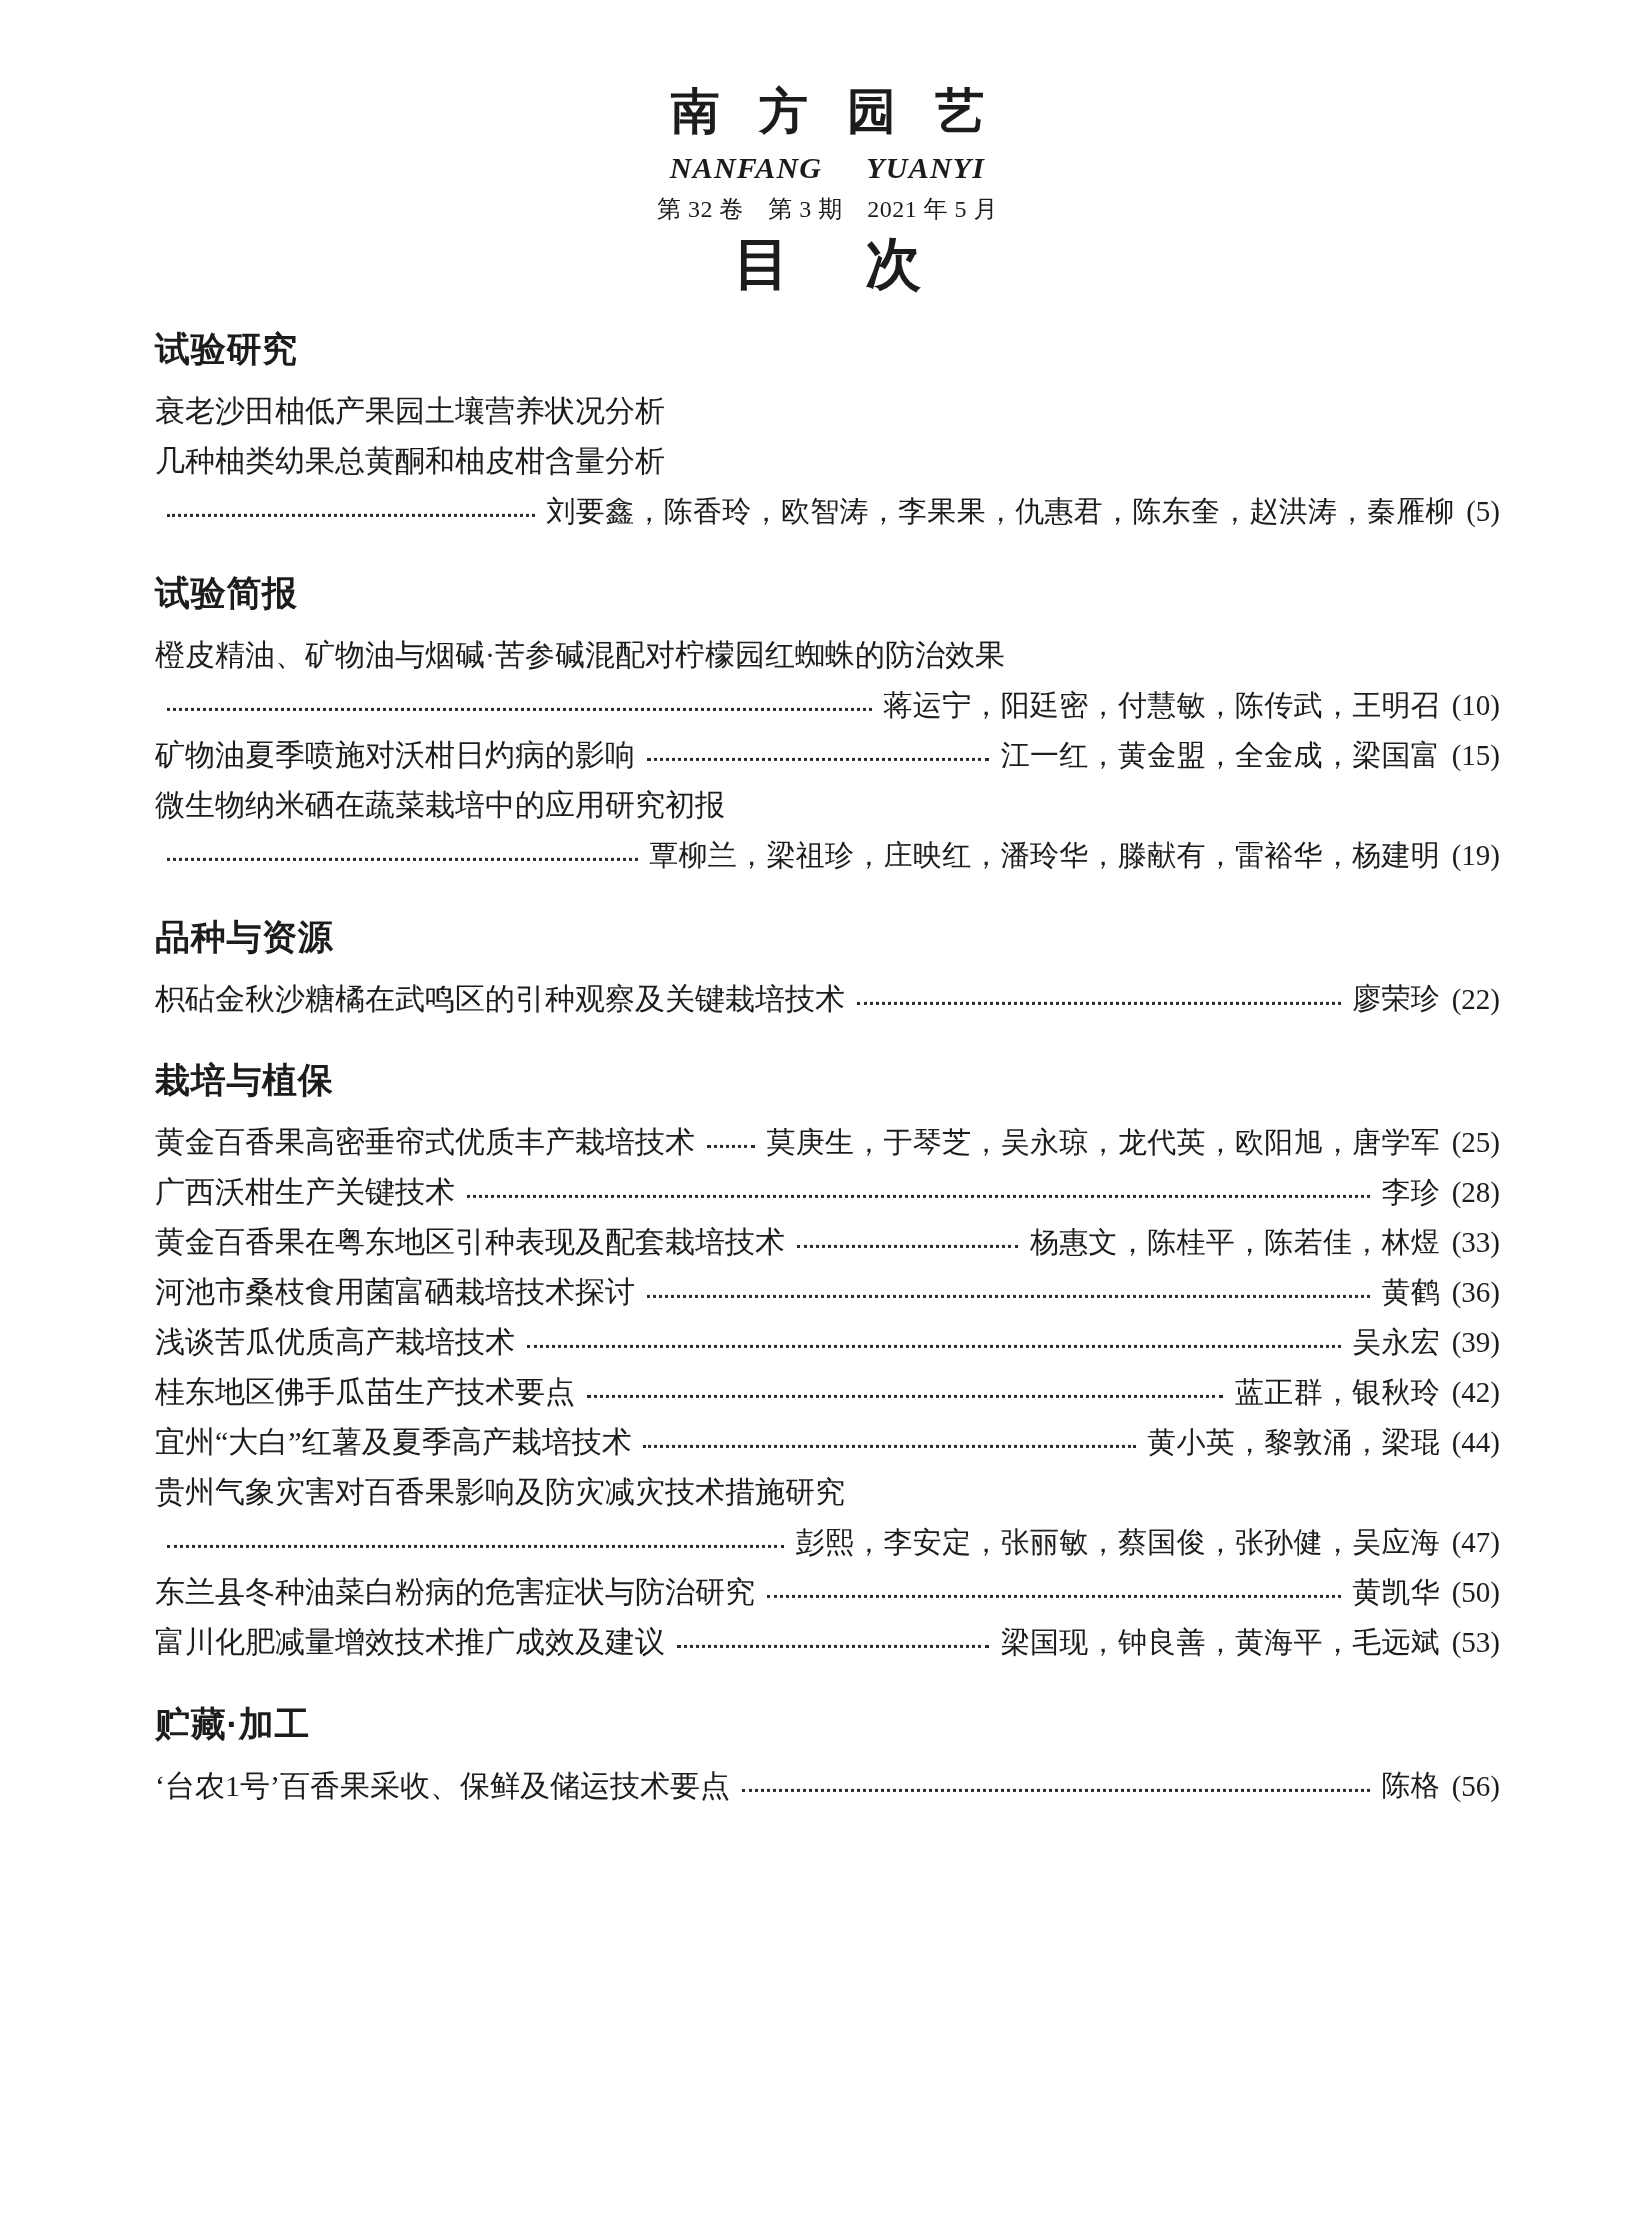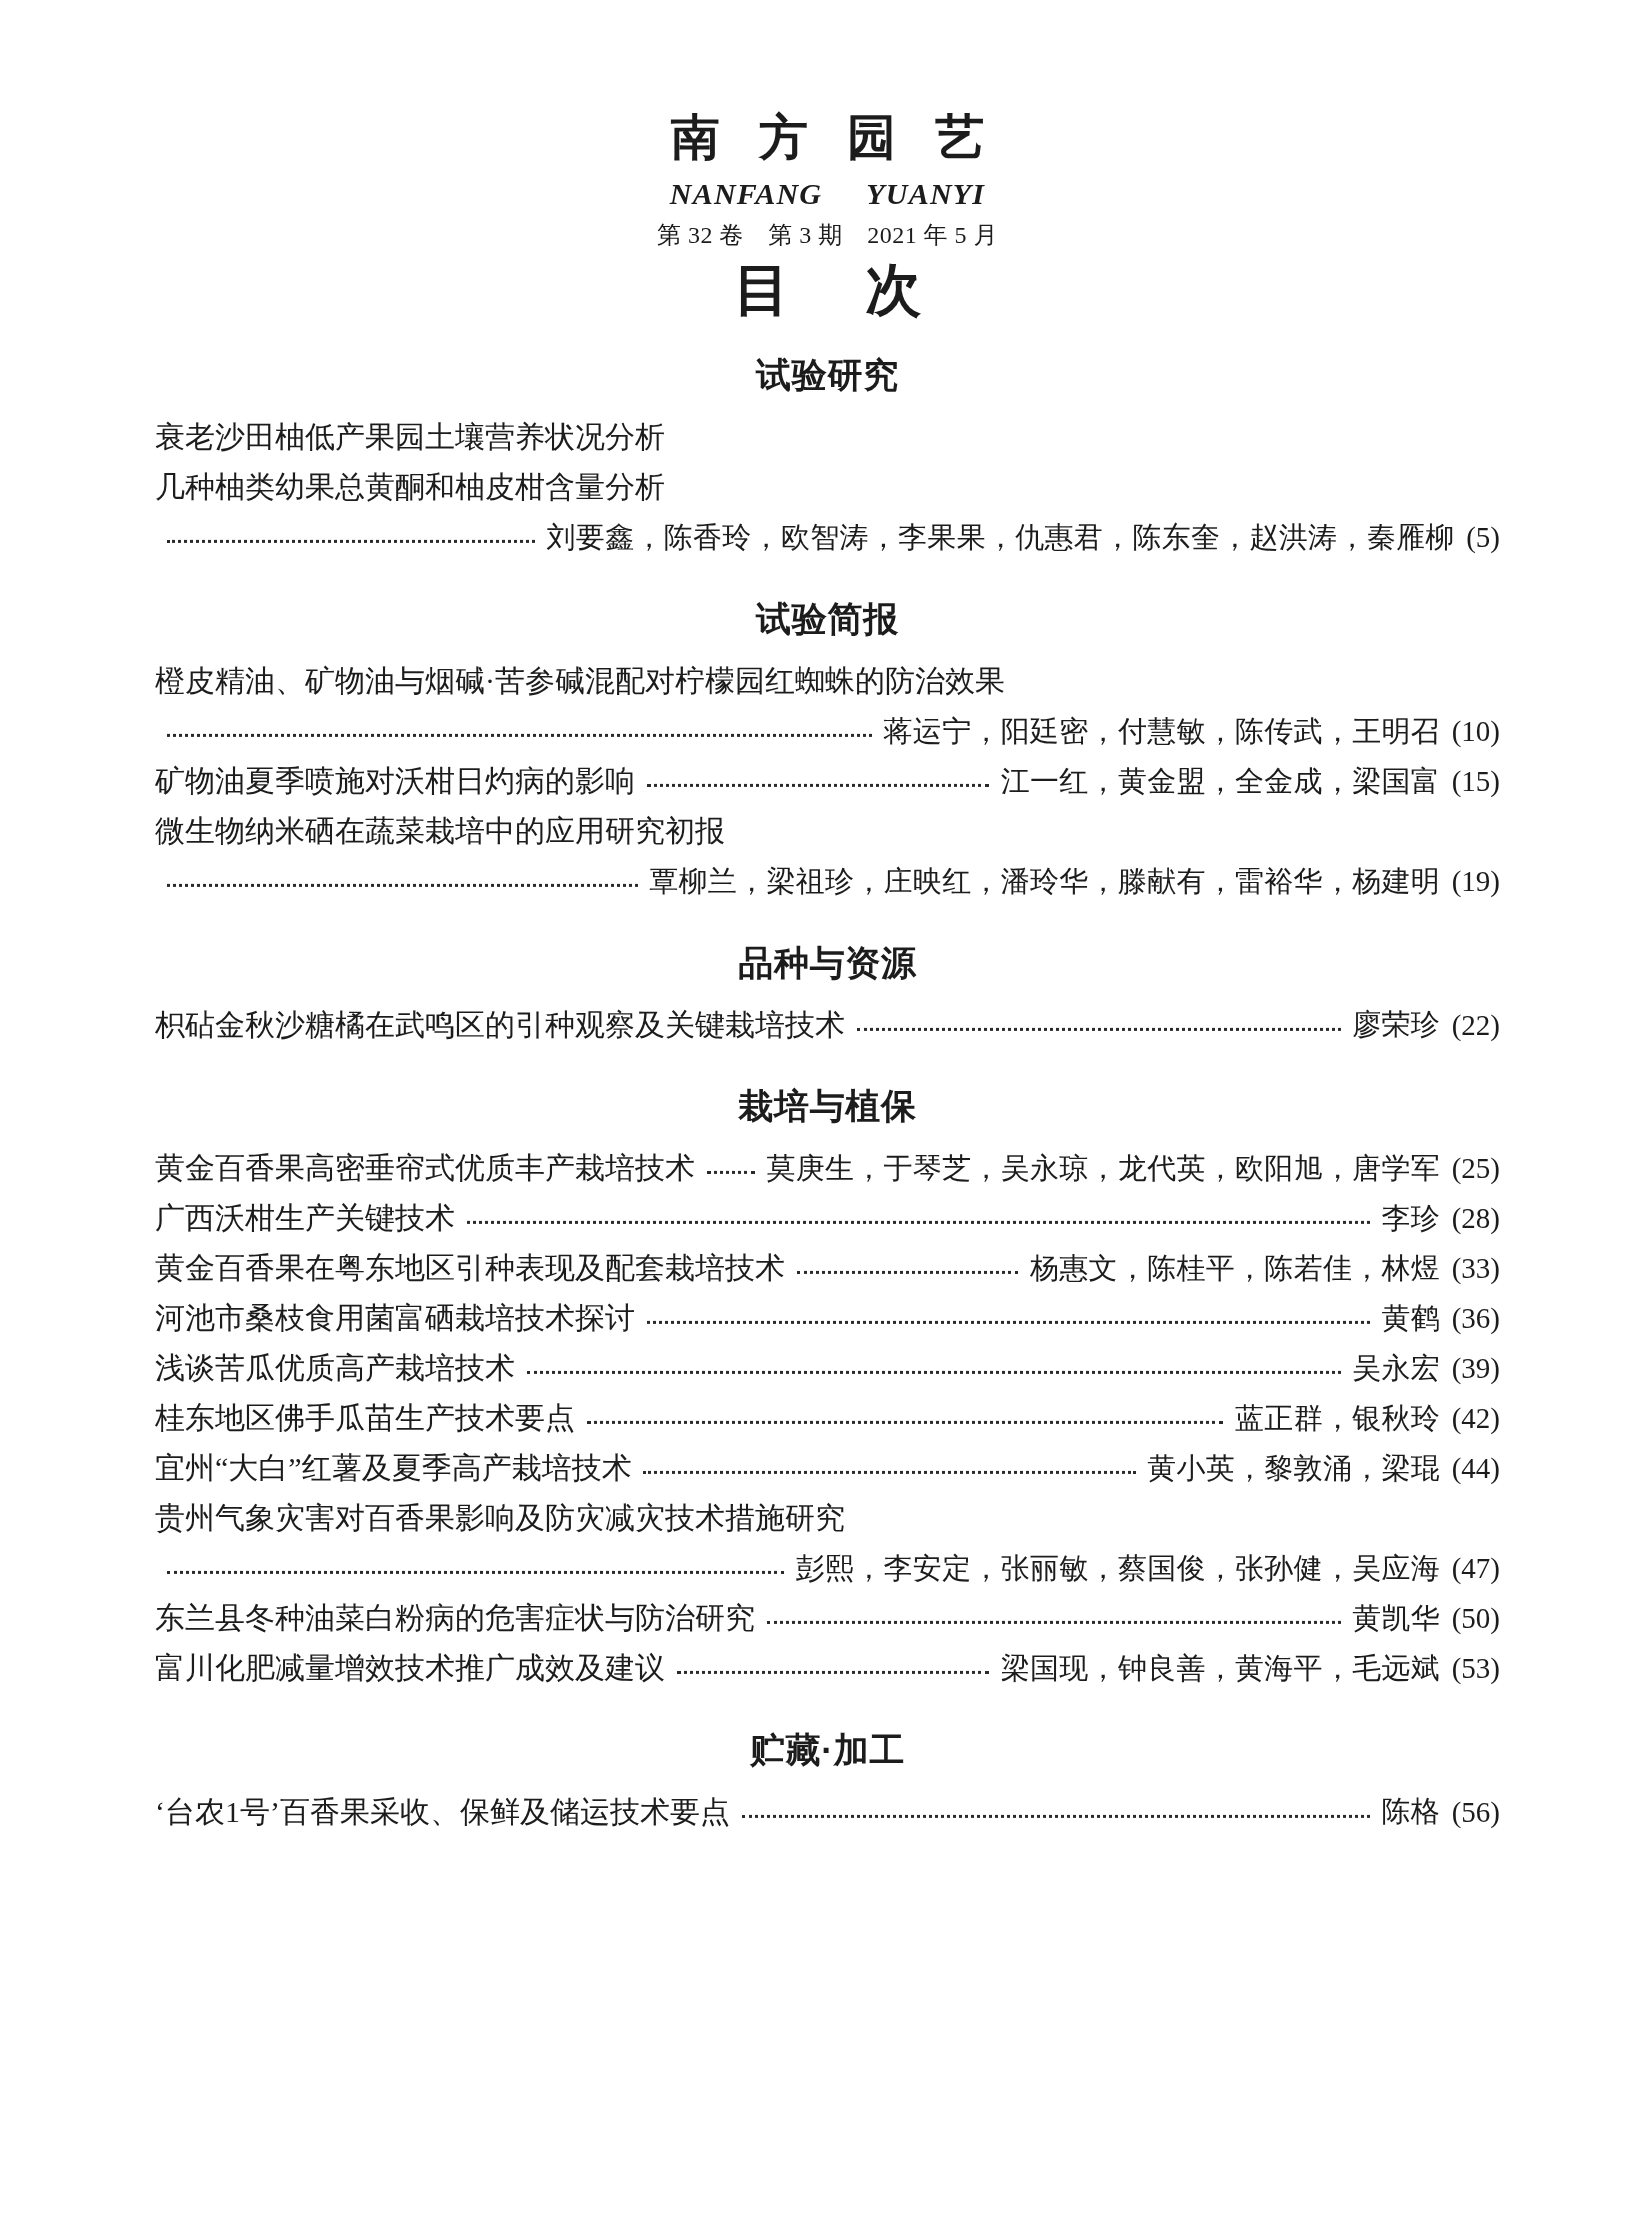--- a/index.html
+++ b/index.html
@@ -9,21 +9,21 @@
   }
   .page {
     position: relative;
     width: 1651px;
     height: 2224px;
     background: #ffffff;
     color: #1c1c1c;
     font-family: "Liberation Serif", "DejaVu Serif", serif;
     overflow: hidden;
     box-sizing: border-box;
-    padding: 112px 151px 0 155px;
+    padding: 86px 151px 0 155px;
   }
   .masthead { text-align: center; }
   .journal-title {
     font-size: 49px;
     font-weight: bold;
     letter-spacing: 0.80em;
     text-indent: 0.80em;
     line-height: 1.05;
   }
   .journal-title-en {
@@ -48,21 +48,20 @@
     line-height: 1.05;
   }
   .sections { margin-top: 13.6px; }
   .section-heading {
     font-family: "Liberation Sans", "DejaVu Sans", sans-serif;
     font-weight: bold;
     font-size: 35px;
     margin-top: 33px;
     margin-bottom: 13.6px;
     letter-spacing: 0.02em;
-    text-align: center;
   }
   .entry-line {
     display: flex;
     align-items: center;
     height: 50px;
     font-size: 30px;
     white-space: nowrap;
   }
   .entry-title { flex: 0 0 auto; }
   .entry-authors {

